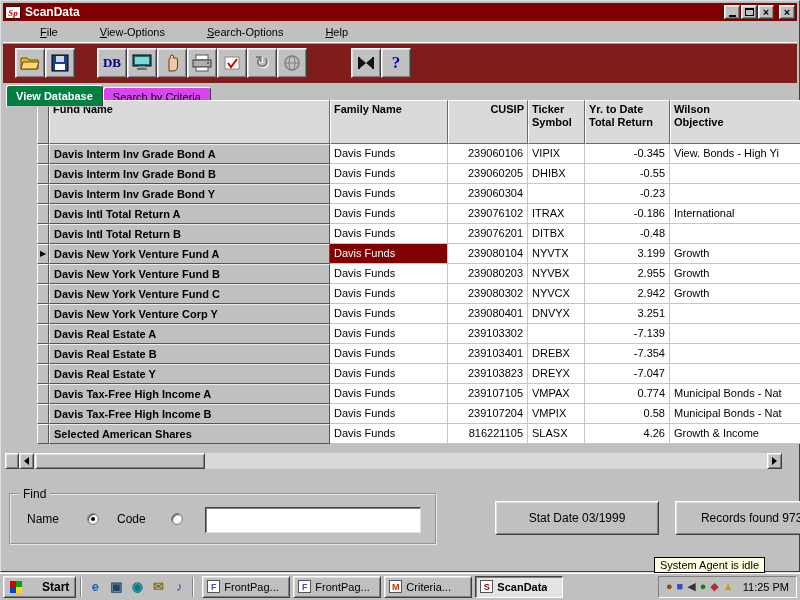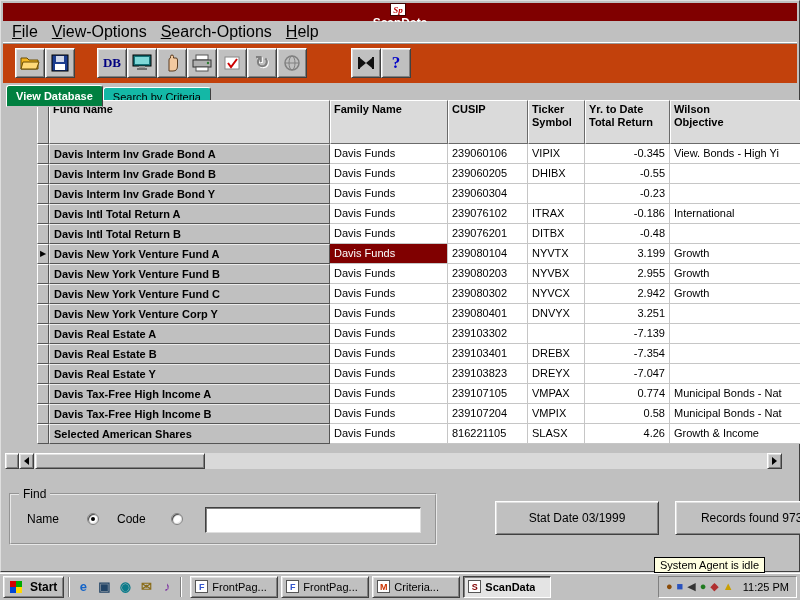--- a/index.html
+++ b/index.html
@@ -10,68 +10,68 @@
   
   .out { border:1px solid; border-color:#ffffff #404040 #404040 #ffffff;
          box-shadow: inset 1px 1px 0 #dfdfdf, inset -1px -1px 0 #808080; background:#c0c0c0; }
   .in  { border:1px solid; border-color:#808080 #ffffff #ffffff #808080; }
 
   
   .app { position:absolute; left:0; top:0; right:0; bottom:28px; background:#c0c0c0;
          border:1px solid; border-color:#dfdfdf #404040 #404040 #dfdfdf; }
 
   .titlebar { position:absolute; left:2px; right:2px; top:2px; height:18px; background:#800000;
-              display:flex; align-items:center; padding:0 2px; color:#fff;flex-direction:column; }
+              display:flex; align-items:center; padding:0 2px; color:#fff; }
   .app-icon { width:16px; height:13px; background:#fff; color:#c00000; font:italic bold 9px/13px "Liberation Serif", serif;
               text-align:center; margin-right:4px; border:1px solid #400000; }
   .title-text { font-weight:bold; font-size:12px; }
   .win-buttons { margin-left:auto; display:flex; align-items:center; }
   .winbtn { width:16px; height:14px; display:flex; align-items:center; justify-content:center;
             font-size:11px; font-weight:bold; color:#000; margin-left:1px; line-height:12px; }
   .winbtn.edge { margin-left:5px; }
   .glyph-min { display:block; width:7px; height:2px; background:#000; margin-top:7px; }
   .glyph-max { display:block; width:9px; height:8px; border:1px solid #000; border-top-width:2px; background:#c0c0c0; }
 
   .menubar { position:absolute; left:2px; right:2px; top:21px; height:20px; display:flex; align-items:center;
              padding-left:2px; background:#c0c0c0; }
-  .menu-item { display:inline-block; padding:2px 7px; font-size:16px; }
+  .menu-item { display:inline-block; padding:2px 7px; font-size:11px;margin-left:28px; }
   .menu-item::first-letter { text-decoration:underline; }
 
   .toolbar { position:absolute; left:2px; right:2px; top:41px; height:41px; display:flex; align-items:center;
-             padding-left:12px; background:#c2410c; box-shadow: inset 0 1px 0 #fff, inset 0 2px 0 #9a9a9a; }
+             padding-left:12px; background:#7f1d1d; box-shadow: inset 0 1px 0 #fff, inset 0 2px 0 #9a9a9a; }
   .tbtn { width:30px; height:30px; display:flex; align-items:center; justify-content:center; }
   .tbtn.gap { margin-left:22px; }
   .tbtn.biggap { margin-left:44px; }
   .db-label { color:#000080; font-weight:bold; font-size:13px; font-family:"Liberation Serif", serif; }
   .gray-glyph { color:#808080; font-weight:bold; font-size:17px; text-shadow:1px 1px 0 #ffffff; }
   .help-glyph { color:#0000c8; font-weight:bold; font-size:17px; font-family:"Liberation Serif", serif; }
 
   
   .tabs { position:absolute; left:5px; top:84px; height:22px; display:flex; align-items:flex-end; }
-  .tab { height:20px; line-height:19px; padding:0 9px; background:#14b8a6;
+  .tab { height:20px; line-height:19px; padding:0 9px; background:#d946ef;
          border:1px solid; border-color:#ffffff #404040 #c0c0c0 #ffffff; border-radius:3px 3px 0 0; font-size:11px; }
   .tab.active { height:22px; line-height:21px; background:#008040; color:#fff; font-weight:bold; z-index:2; }
 
   
   .gridwrap { position:absolute; left:4px; top:99px; width:792px; height:344px; background:#c0c0c0;margin-left:32px; }
   .grid-header { display:flex; width:777px; height:44px; }
   .marker-head { width:12px; height:44px; background:#c0c0c0; border:1px solid; border-color:#fff #555 #555 #fff; }
   .grid-hcell { background:#dadada; border:1px solid; border-color:#ffffff #6a6a6a #6a6a6a #ffffff;
                 font-weight:bold; padding:2px 3px; white-space:pre-line; line-height:13px; overflow:hidden; }
   .grid-row { display:flex; height:20px; width:777px; }
   .marker-cell { width:12px; background:#c0c0c0; border:1px solid; border-color:#fff #555 #555 #fff;
                  font-size:8px; line-height:18px; text-align:center; color:#000; }
   .fund-cell { background:#c0c0c0; border:1px solid; border-color:#ececec #555 #555 #ececec;
                font-weight:bold; padding:0 4px; line-height:18px; white-space:nowrap; overflow:hidden; }
   .grid-cell { background:#fff; border-right:1px solid #c6c6c6; border-bottom:1px solid #c6c6c6;
                padding:0 4px; line-height:19px; white-space:nowrap; overflow:hidden; }
   .grid-cell.selected { background:#800000; color:#fff; }
   .c-fund   { width:281px; }
   .c-family { width:118px; }
-  .c-cusip  { width:80px; }
+  .c-cusip  { width:80px;text-align:right; }
   .c-ticker { width:57px; }
   .c-ytd    { width:85px; }
   .c-wilson { width:144px; }
   .grid-cell.c-ytd { text-align:right; }
 
   
   .vscroll { position:absolute; right:0; top:0; width:15px; height:344px; background:#d9d9d9; }
   .arrow { width:15px; height:15px; display:flex; align-items:center; justify-content:center; }
   .vthumb { position:absolute; top:16px; left:0; width:15px; height:44px; }
   .arrow.down { position:absolute; bottom:0; left:0; }
@@ -106,21 +106,21 @@
   .statdate { left:450px; width:164px; }
   .records  { left:630px; width:160px; }
 
   
   .tooltip { position:absolute; left:654px; top:557px; background:#ffffe1; border:1px solid #000;
              padding:1px 5px; font-size:11px; z-index:60; white-space:nowrap; }
 
   
   .taskbar { position:absolute; left:0; right:0; bottom:0; height:28px; background:#c0c0c0;
              border-top:1px solid #dfdfdf; box-shadow: inset 0 1px 0 #ffffff; display:flex; align-items:center; padding:0 3px; z-index:50; }
-  .start { height:22px; padding:0 6px; display:flex; align-items:center; gap:8px; font-weight:bold; font-size:12px; }
+  .start { height:22px; padding:0 6px; display:flex; align-items:center; gap:20px; font-weight:bold; font-size:12px; }
   .win-flag { width:12px; height:12px; display:inline-block;
       background:
         linear-gradient(90deg,#d40000 50%,#00a800 50%) top / 100% 50% no-repeat,
         linear-gradient(90deg,#0046d5 50%,#ffd900 50%) bottom / 100% 50% no-repeat; }
   .tb-sep { width:2px; height:20px; border-left:1px solid #808080; border-right:1px solid #fff; margin:0 4px; }
   .quicklaunch { display:flex; align-items:center; gap:3px; }
   .ql-icon { width:18px; height:18px; display:flex; align-items:center; justify-content:center;
              font-size:13px; font-weight:bold; }
   .taskbuttons { display:flex; align-items:center; gap:3px; margin-left:4px; }
   .task-button { width:88px; height:22px; display:flex; align-items:center; gap:4px; padding:0 4px; overflow:hidden; }

